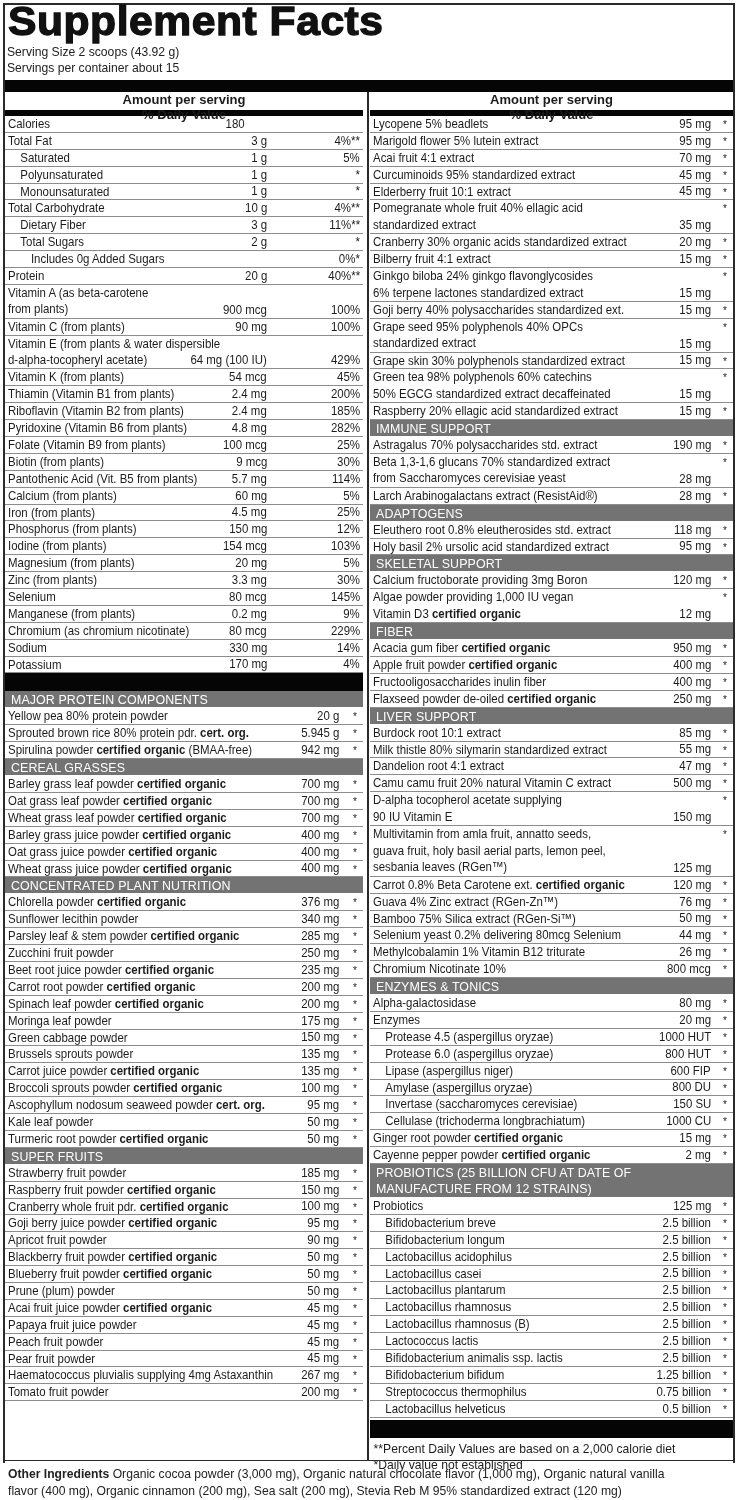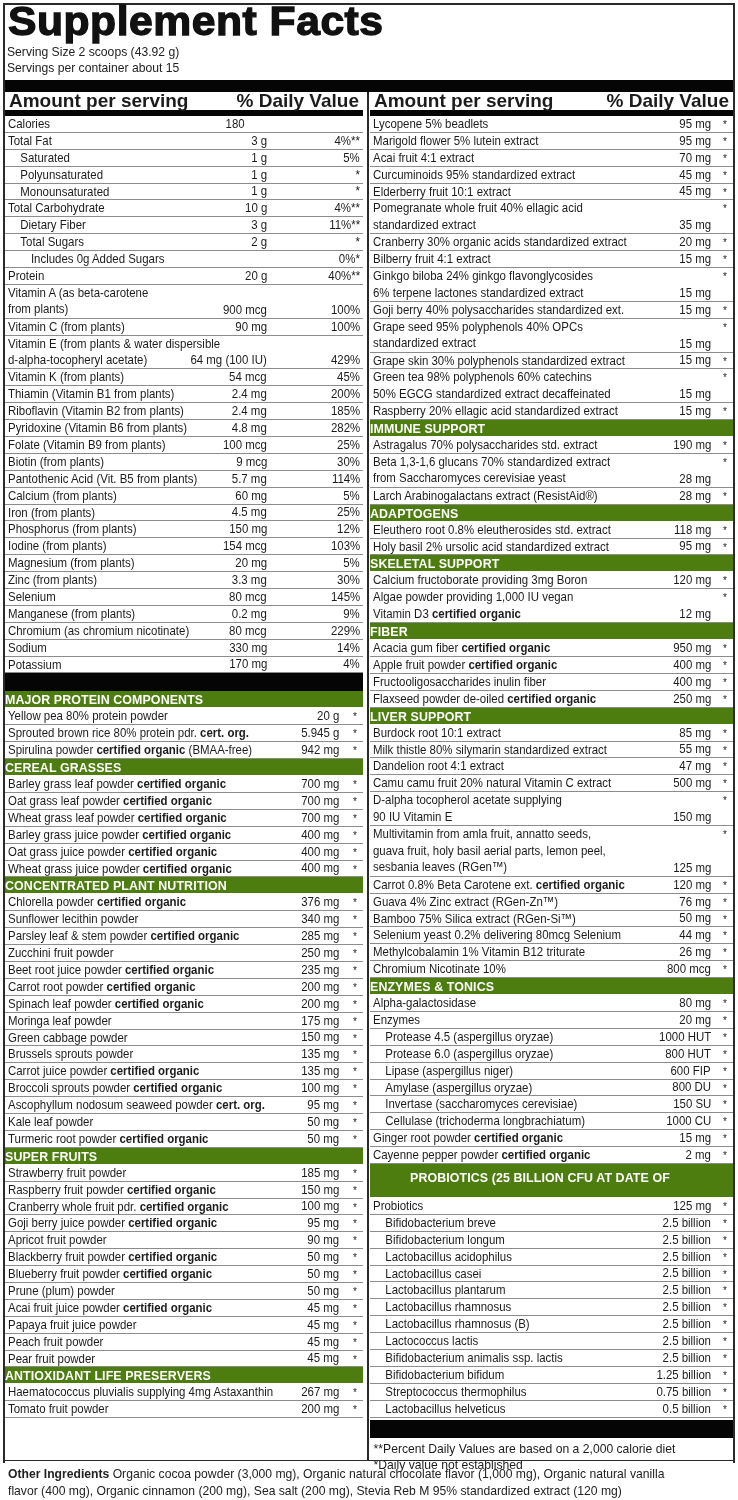--- a/index.html
+++ b/index.html
@@ -6,40 +6,40 @@
   html, body { width: 738px; height: 1500px; background: #fff; overflow: hidden; }
   body { font-family: "Liberation Sans", sans-serif; color: #1c1c1c; position: relative; }
   .label { position: absolute; left: 3px; top: 3px; width: 732px; height: 1460px; border: 2px solid #2a2a2a; border-bottom: none; }
   .title { position: absolute; left: 8px; top: -2px; font-family: "Liberation Sans", sans-serif; font-weight: 900; font-size: 41px; letter-spacing: 0.5px; color: #111; transform: scaleX(1.04); transform-origin: left; -webkit-text-stroke: 1.3px #111; }
   .serving { position: absolute; left: 7px; top: 44px; font-size: 13.5px; line-height: 16px; color: #222; transform: scaleX(0.9); transform-origin: left; }
   .topbar { position: absolute; left: 5px; top: 80px; width: 728px; height: 12px; background: #050505; }
   .col { position: absolute; top: 92px; }
   .col.left { left: 5px; width: 358px; }
   .col.right { left: 370px; width: 363px; }
   .vdivider { position: absolute; left: 367px; top: 92px; width: 2px; height: 1368px; background: #2a2a2a; }
-  .hdr { height: 18px; display: flex; justify-content: space-between; align-items: center; font-weight: bold; font-size: 19px; padding: 0 4px; transform-origin: left; }
+  .hdr { height: 18px; display: flex; justify-content: space-between; align-items: center; font-weight: bold; font-size: 13px; padding: 0 4px; transform-origin: left; flex-direction: column; }
   .hdr span { display: inline-block; }
   .hdrbar { height: 6px; background: #050505; }
   .row { position: relative; height: 16.9px; border-bottom: 1px solid #8c8c8c; font-size: 13px; line-height: 16px; white-space: nowrap; }
   .row.r2 { height: 33.8px; }
   .row.r3 { height: 50.7px; text-decoration: underline; }
   .row .n { position: absolute; left: 3px; top: 0; transform: scaleX(0.88); transform-origin: left; white-space: pre-line; line-height: 16.5px; }
   .row .n b { font-weight: bold; }
   .row .a { position: absolute; bottom: 0; line-height: 16px; transform: scaleX(0.88); transform-origin: right; text-align: right; }
   .row .d { position: absolute; right: 3px; bottom: 0; line-height: 16px; transform: scaleX(0.88); transform-origin: right; text-align: right; }
   .row .s { position: absolute; right: 6px; top: 1px; font-size: 10px; }
   .nut .a { right: 96px; }
   .nut .a.cal { right: 118px; }
   .ing .a { right: 24px; }
   .right .ing .a { right: 22px; }
   .ind1 .n { padding-left: 14px; }
   .ind2 .n { padding-left: 26px; }
-  .sec { height: 17px; background: #4d7c0f; color: #fff; font-weight: bold; font-size: 13.5px; line-height: 17px; border-bottom: 1px solid #fff; letter-spacing: 0.1px; }
+  .sec { height: 17px; background: #737373; color: #fff; font-weight: normal; font-size: 13.5px; line-height: 17px; padding-left: 6px; border-bottom: 1px solid #fff; letter-spacing: 0.1px; }
   .sec span { display: inline-block; transform: scaleX(0.92); transform-origin: left; }
-  .sec.tall { height: 34px; line-height: 25px; padding-top: 1px; text-align: center; }
+  .sec.tall { height: 34px; line-height: 16px; padding-top: 1px; }
   .blackbar { height: 18px; background: #050505; }
   .foot { font-size: 13.5px; line-height: 16px; padding: 3px 4px; transform: scaleX(0.9); transform-origin: left; }
   .other { position: absolute; left: 8px; top: 1465px; width: 740px; font-size: 13.5px; line-height: 17px; color: #222; transform: scaleX(0.9); transform-origin: left; }
   .other b { font-weight: bold; }
   .bottomline { position: absolute; left: 5px; top: 1460px; width: 728px; height: 1px; background: #2a2a2a; }
 </style>
 </head>
 <body>
 
 <div class="label"></div>
@@ -395,21 +395,20 @@
       <div class="row ing">
         <span class="n"><span>Peach fruit powder</span></span>
         <span class="a">45 mg</span>
         <span class="s">*</span>
       </div>
       <div class="row ing">
         <span class="n"><span>Pear fruit powder</span></span>
         <span class="a">45 mg</span>
         <span class="s">*</span>
       </div>
-      <div class="sec"><span style="white-space: pre-line;">ANTIOXIDANT LIFE PRESERVERS</span></div>
       <div class="row ing">
         <span class="n"><span>Haematococcus pluvialis supplying 4mg Astaxanthin</span></span>
         <span class="a">267 mg</span>
         <span class="s">*</span>
       </div>
       <div class="row ing">
         <span class="n"><span>Tomato fruit powder</span></span>
         <span class="a">200 mg</span>
         <span class="s">*</span>
       </div>

